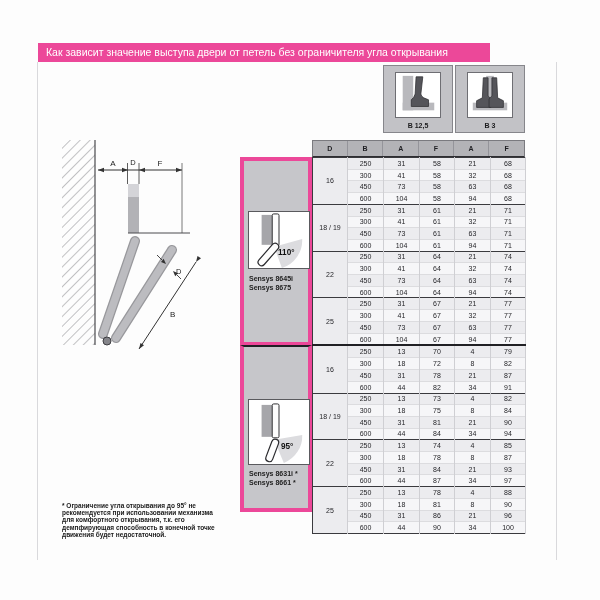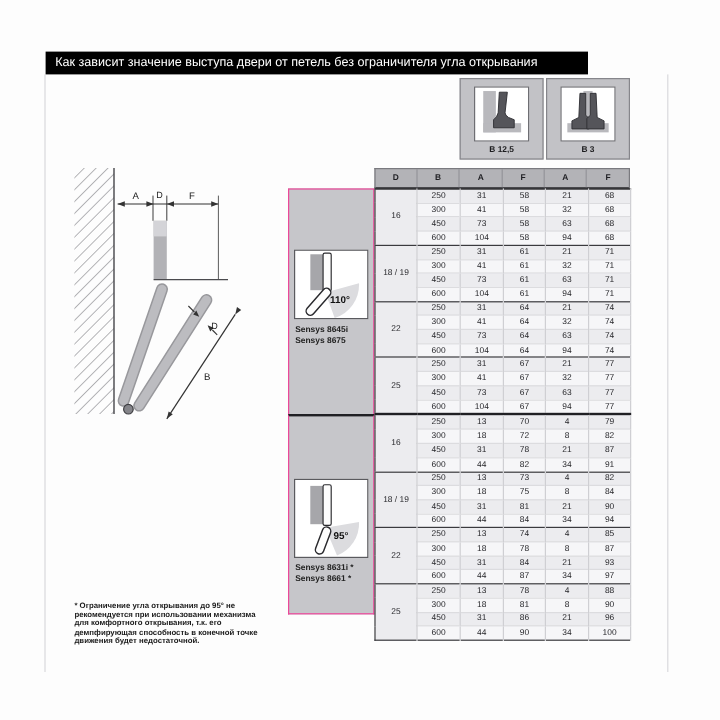--- a/index.html
+++ b/index.html
@@ -1,19 +1,19 @@
 <!DOCTYPE html>
 <html><head>
 <meta charset="utf-8">
 <style>
   html,body{margin:0;padding:0;background:#ffffff;}
   .page{position:relative;width:600px;height:600px;background:#fdfdfd;overflow:hidden;
         font-family:"Liberation Sans", sans-serif;color:#222;}
   .vrule{position:absolute;width:1px;background:#d9d9dc;}
-  .title-bar{position:absolute;left:38px;top:43px;width:452px;height:19px;background:#000000;
+  .title-bar{position:absolute;left:38px;top:43px;width:452px;height:19px;background:#ec4899;
              color:#fff;font-size:10.5px;line-height:19px;padding-left:8px;box-sizing:border-box;
              white-space:nowrap;overflow:hidden;}
   
   .hbox{position:absolute;top:65px;width:70px;height:68px;background:#c2c2c6;
         border:1px solid #86868b;box-sizing:border-box;}
   .hwhite{position:absolute;left:11px;top:6px;width:46px;height:46px;background:#fff;
           border:1px solid #6e6e73;box-sizing:border-box;}
   .hlabel{position:absolute;left:0;bottom:3px;width:100%;text-align:center;
           font-size:7px;font-weight:bold;color:#1c1c1e;}
   
@@ -32,21 +32,21 @@
                 border-right:1px solid #cfcfd3;padding:0;}
   tr.r0 > td, tr.r2 > td{background:#ececef;}
   tr.r1 > td, tr.r3 > td{background:#f6f6f8;}
   td.dcell{background:#ececef !important;}
   tr:not(.group-start) > td{border-top:1px solid #dcdcdf;}
   tr.group-start > td{border-top:1px solid #3a3a3e;}
   tr.section-start > td{border-top:2px solid #202024;}
   
   .iconcol{position:absolute;left:240px;top:157px;width:72px;height:377px;box-sizing:border-box;}
   .icon-half{position:absolute;left:0;width:72px;background:#c6c6ca;
-             border:1px solid #ec4899;box-sizing:border-box;}
+             border:4px solid #ec4899;box-sizing:border-box;}
   .half1{top:0;height:189px;}
   .half2{top:188px;height:167px;border-top:2px solid #202024;}
   .iconbox{position:absolute;background:#fff;border:1px solid #5a5a5e;box-sizing:border-box;}
   .models{position:absolute;left:5px;font-size:7px;font-weight:bold;color:#222;line-height:8.5px;}
   
   .footnote{position:absolute;left:62px;top:502px;width:192px;font-size:6.5px;font-weight:bold;
             color:#1a1a1a;line-height:7.2px;white-space:pre-line;}
   
   .watermark{position:absolute;left:148px;top:352px;width:345px;height:80px;z-index:40;
              pointer-events:none;}

